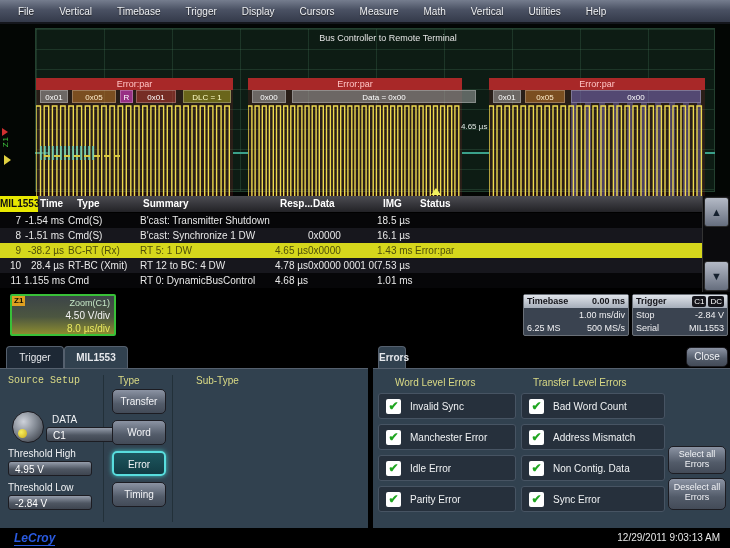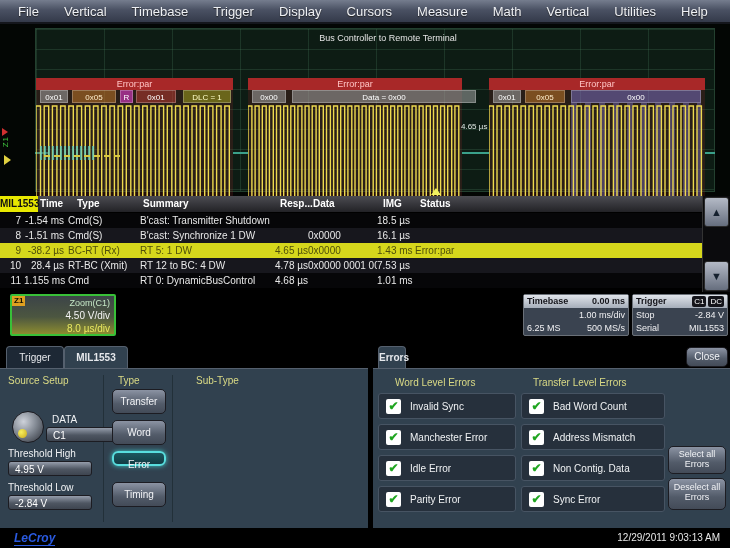--- a/index.html
+++ b/index.html
@@ -4,21 +4,21 @@
 <style>
   html,body{margin:0;padding:0;background:#000;}
   #screen{position:relative;width:730px;height:548px;background:#000;overflow:hidden;
           font-family:"Liberation Sans",sans-serif;color:#e8e8e8;}
 
   
   .menubar{position:absolute;left:0;top:0;width:730px;height:24px;
            background:linear-gradient(180deg,#757d8e 0%,#4a5163 45%,#343a4a 100%);
            display:flex;align-items:center;padding-left:8px;box-sizing:border-box;
            border-bottom:2px solid #14161c;}
-  .menu-item{font-size:13px;color:#eef0f4;margin-right:15px;text-shadow:0 1px 1px #222;cursor:default;padding-left:10px;}
+  .menu-item{font-size:10px;color:#eef0f4;margin-right:15px;text-shadow:0 1px 1px #222;cursor:default;padding-left:10px;}
 
   
   .wf{position:absolute;left:0;top:24px;width:730px;height:172px;background:#030604;}
   .graticule{position:absolute;left:35px;top:4px;width:680px;height:164px;background:#0d1c14;
      background-image:
        repeating-linear-gradient(90deg,rgba(70,120,90,.28) 0 1px,transparent 1px 68px),
        repeating-linear-gradient(180deg,rgba(70,120,90,.28) 0 1px,transparent 1px 20px);
      border:1px solid #23402f;box-sizing:border-box;}
   .wf-title{position:absolute;top:9px;left:388px;transform:translateX(-50%);
             font-size:9px;color:#e4e4e4;white-space:nowrap;}
@@ -304,34 +304,34 @@
   <div class="dlgzone">
 
     <div id="left-tabs">
         <div class="tab tab-off" style="left: 6px; width: 58px;">Trigger</div>
         <div class="tab tab-on" style="left: 64px; width: 64px;">MIL1553</div>
       </div>
     <div class="dlgbody" style="left:0;width:368px;">
       <div class="vsep" style="left:103px;"></div>
       <div class="vsep" style="left:172px;"></div>
 
-      <div class="heading" style="left:8px;top:6px;">Source Setup</div>
+      <div class="heading" style="left:8px;top:6px;font-family:Liberation Mono, monospace;">Source Setup</div>
       <div class="knob"></div>
       <div class="lbl" style="left:52px;top:45px;">DATA</div>
       <div class="field" style="left:46px;top:58px;width:72px;height:15px;">C1</div>
       <div class="lbl" style="left:8px;top:79px;">Threshold High</div>
       <div class="field" style="left:8px;top:92px;width:84px;height:15px;">4.95 V</div>
       <div class="lbl" style="left:8px;top:113px;">Threshold Low</div>
       <div class="field" style="left:8px;top:126px;width:84px;height:15px;">-2.84 V</div>
 
       <div class="heading" style="left:118px;top:6px;">Type</div>
       <div id="type-buttons">
           <div class="btn" style="left: 112px; top: 20px; width: 54px; height: 25px; line-height: 23px;">Transfer</div>
           <div class="btn" style="left: 112px; top: 51px; width: 54px; height: 25px; line-height: 23px;">Word</div>
-          <div class="btn btn-sel" style="left: 112px; top: 82px; width: 54px; height: 15px; line-height: 23px; border-radius: 6px;">Error</div>
+          <div class="btn btn-sel" style="left: 112px; top: 82px; width: 54px; height: 25px; line-height: 23px;">Error</div>
           <div class="btn" style="left: 112px; top: 113px; width: 54px; height: 25px; line-height: 23px;">Timing</div>
         </div>
 
       <div class="heading" style="left:196px;top:6px;">Sub-Type</div>
     </div>
 
     <div class="tab tab-on" style="left:378px;width:28px;">Errors</div>
     <div class="btn" style="left:686px;top:2px;width:42px;height:20px;line-height:18px;">Close</div>
     <div class="dlgbody" style="left:373px;width:357px;">
       <div class="heading" style="left:22px;top:8px;">Word Level Errors</div>

